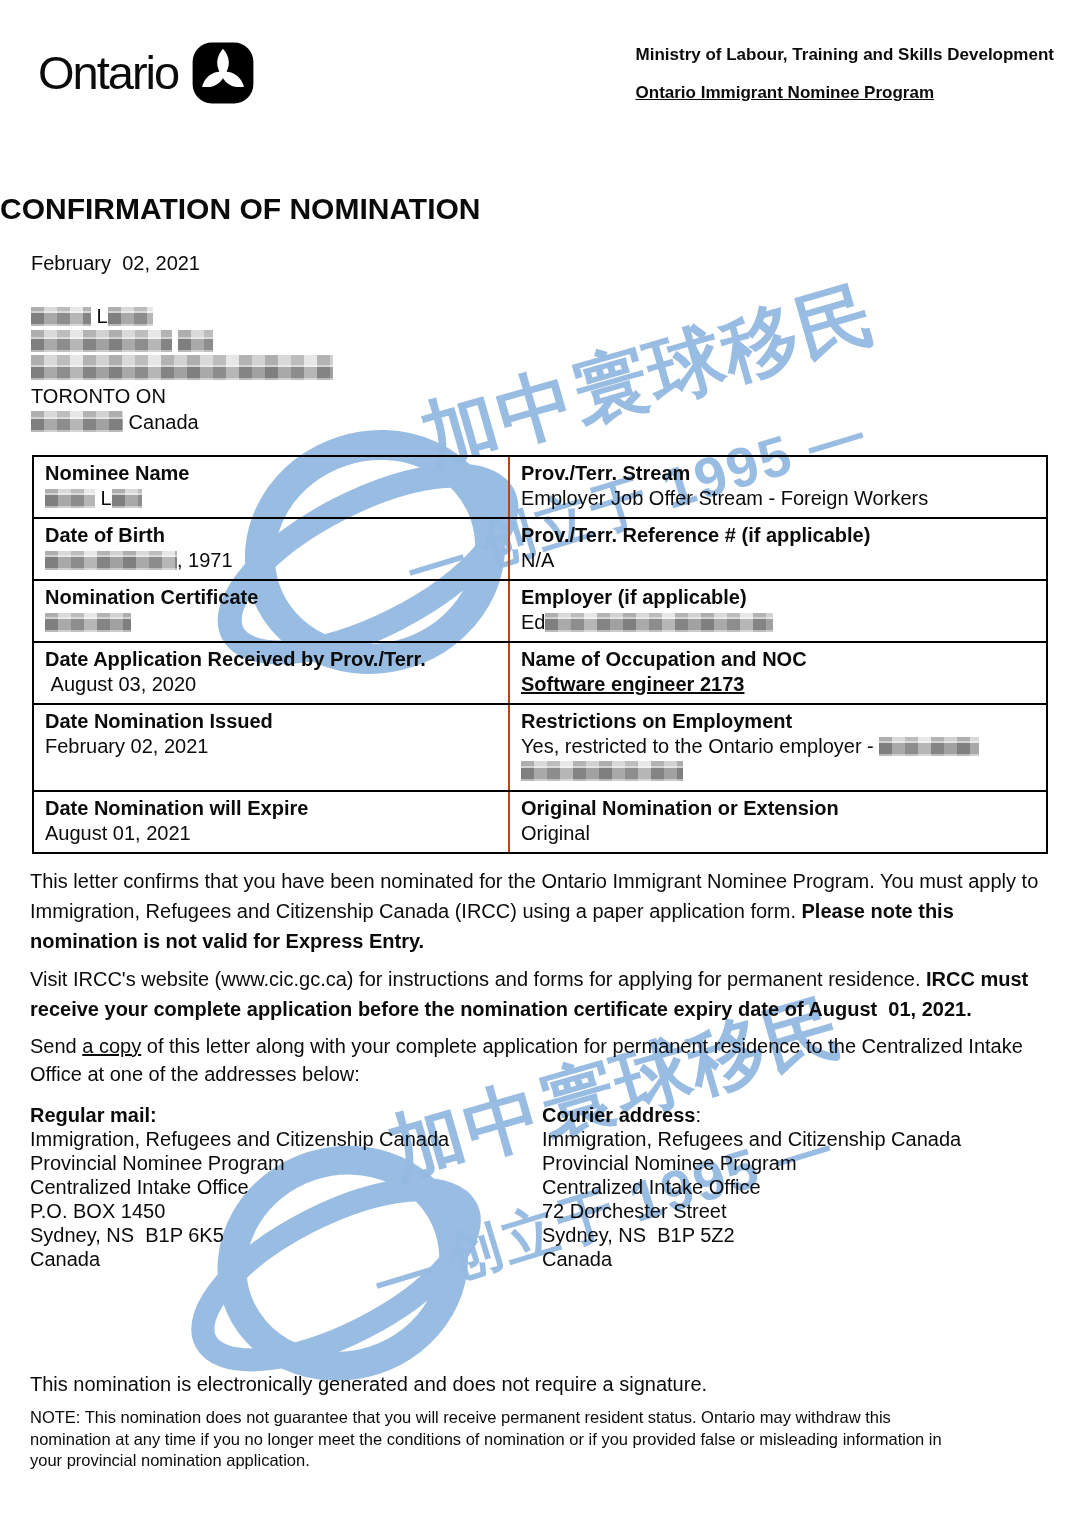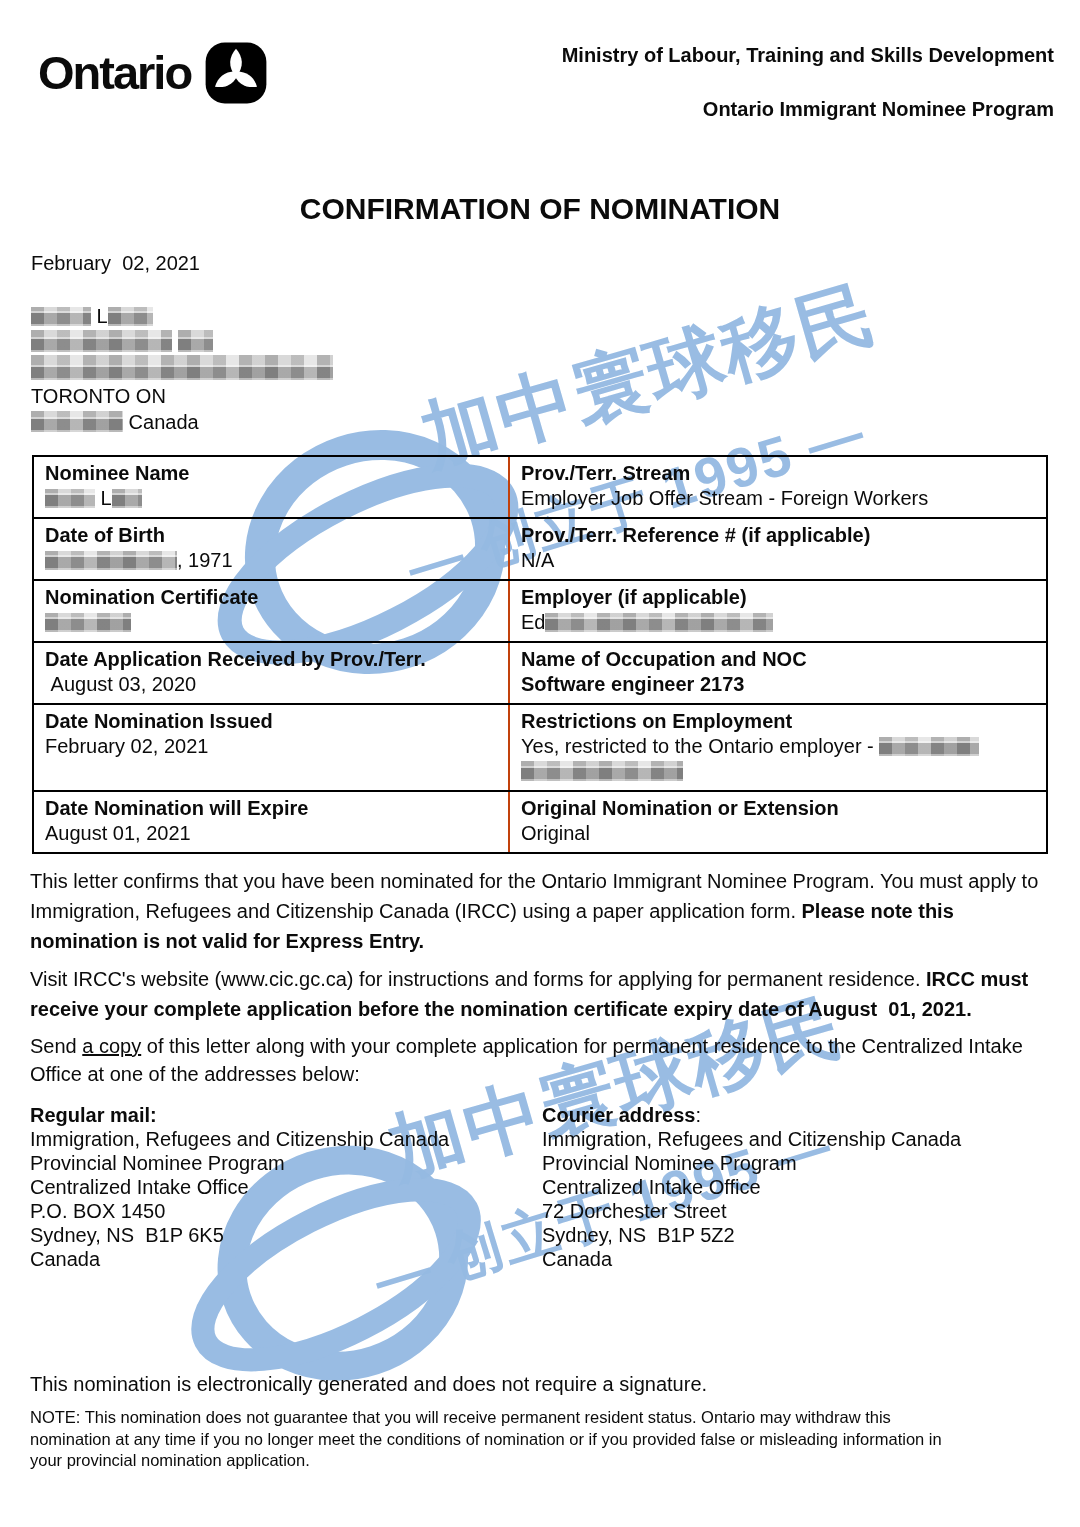--- a/index.html
+++ b/index.html
@@ -9,28 +9,28 @@
     position:relative; width:1080px; height:1527px; margin:0 auto;
     background:#ffffff; overflow:hidden;
     font-family:"Liberation Sans", sans-serif; color:#0b0b0b;
   }
   .layer{ position:absolute; inset:0; }
   #content{ z-index:2; }
   #wmlayer{ z-index:1; pointer-events:none; }
 
   
   .brand{ position:absolute; left:38px; top:42px; display:flex; align-items:center; }
-  .brand-text{ font-size:47px; font-weight:bold; letter-spacing:-2px; line-height:62px; }
+  .brand-text{ font-size:47px; font-weight:normal; letter-spacing:-2px; line-height:62px; }
   .trillium{ margin-left:14px; }
-  .hdr-right{ position:absolute; right:26px; top:44px; text-align:right;
-              font-weight:bold; font-size:20px; line-height:22px; }
-  .hdr-right .line2{ margin-top:32px; }
-
-  
-  .doc-title{ position:absolute; left:0; right:0; top:192px; text-align:center;
+  .hdr-right{ position:absolute; right:26px; top:44px; 
+              font-weight:bold; font-size:17px; line-height:22px; }
+  .hdr-right .line2{ margin-top:16px;text-decoration:underline; }
+
+  
+  .doc-title{ position:absolute; left:0; right:0; top:192px; 
               font-size:30px; font-weight:bold; letter-spacing:0px; white-space:pre-wrap; }
   .date-line{ position:absolute; left:31px; top:252px; font-size:20px; white-space:pre-wrap; }
   .recipient{ position:absolute; left:31px; top:303px; font-size:20px; line-height:26px; }
   .recipient .rline{ margin-bottom:0px; white-space:pre-wrap; }
 
   
   .px{
     display:inline-block; vertical-align:-3px; height:19px;
     background-image:
       repeating-linear-gradient(0deg, rgba(255,255,255,.45) 0 2px, rgba(0,0,0,0) 2px 13px),
@@ -40,21 +40,21 @@
 
   
   .ntable{ position:absolute; left:32px; top:455px; width:1016px; border:2px solid #000; }
   .trow{ display:flex; border-top:2px solid #000; }
   .trow:first-child{ border-top:none; }
   .tcell{ padding:4px 11px 6px; font-size:20px; line-height:25px; }
   .tcell.cl{ width:474px; flex:none; }
   .tcell.cr{ flex:1; border-left:2px solid #c2410c; }
   .tlabel{ font-weight:bold; }
   .tvalue{ white-space:pre-wrap; }
-  .vbold{ font-weight:bold; }
+  .vbold{ font-weight:bold;text-decoration:underline; }
 
   
   .para{ position:absolute; left:30px; width:1024px; font-size:20px;
          line-height:30px; white-space:pre-wrap; }
   #p1{ top:866px; }
   #p2{ top:964px; }
   #p3{ top:1032px; line-height:28px; }
   .b{ font-weight:bold; }
   .bu{ font-weight:normal; text-decoration:underline; }
 

